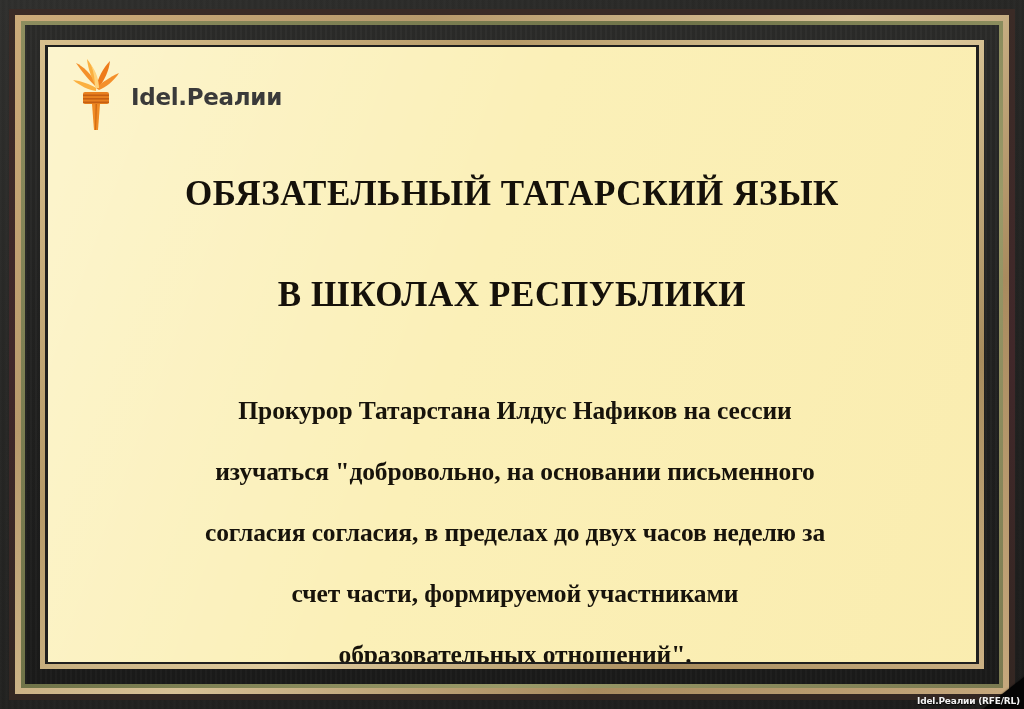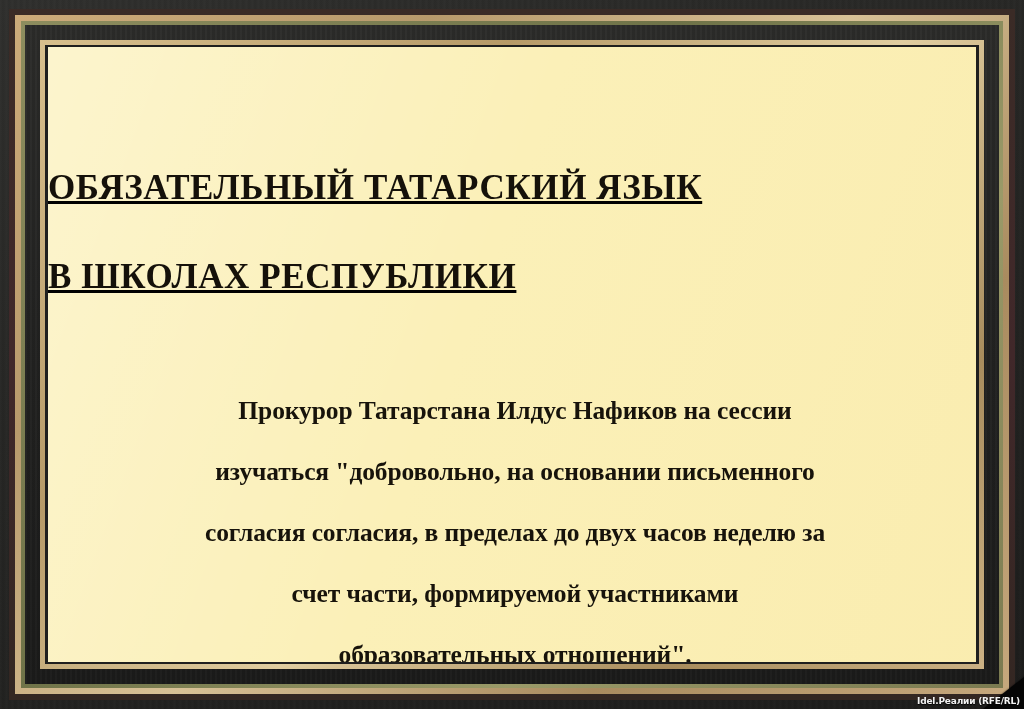--- a/index.html
+++ b/index.html
@@ -114,35 +114,34 @@
     line-height: 1;
     padding-top: 6px;
     white-space: nowrap;
   }
 
   
   .headline-block {
     position: absolute;
     left: 0;
     right: 0;
-    top: 120px;
-    text-align: left;
-    text-decoration: underline;
+    top: 126px;
+    text-align: center;
   }
   .headline-line {
     font-family: "Liberation Serif", "DejaVu Serif", serif;
     font-weight: 700;
     font-size: 35px;
     letter-spacing: 0.6px;
     color: #15110a;
     line-height: 1.22;
     white-space: nowrap;
   }
   .headline-line.second {
-    margin-top: 46px;
+    margin-top: 58px;
   }
 
   
   .body-copy {
     position: absolute;
     left: 34px;
     right: 28px;
     top: 320px;
     text-align: center;
     font-family: "Liberation Serif", "DejaVu Serif", serif;
@@ -190,20 +189,40 @@
   <div class="frame-outer"></div>
   <div class="frame-band-maroon"></div>
   <div class="frame-band-gold"></div>
   <div class="frame-band-olive"></div>
   <div class="frame-band-wood"></div>
   <div class="frame-band-innergold"></div>
   <div class="frame-band-innerdark"></div>
 
   <div class="poster">
 
+    <div class="logo">
+      <svg class="logo-mark" viewBox="0 0 52 74" aria-hidden="true">
+
+        <path d="M26 30 C20 24 12 15 6 6 C13 9 21 17 26 26 Z" fill="#F4902B"></path>
+        <path d="M26 30 C22 22 18 12 17 2 C22 8 27 18 28 27 Z" fill="#FBB040"></path>
+        <path d="M26 30 C28 21 33 11 40 4 C39 14 34 24 29 30 Z" fill="#EE7B1B"></path>
+        <path d="M26 31 C31 26 40 20 49 16 C44 24 36 30 29 33 Z" fill="#F4902B"></path>
+        <path d="M26 31 C20 27 11 24 3 23 C10 29 19 33 26 34 Z" fill="#FBB040"></path>
+        <path d="M25 31 C25 24 24 15 21 8 C26 14 29 23 29 31 Z" fill="#FFD27A"></path>
+
+        <rect x="13" y="35" width="26" height="12" rx="2" fill="#E8801F"></rect>
+        <rect x="13" y="37.5" width="26" height="1.6" fill="#C55F12"></rect>
+        <rect x="13" y="41" width="26" height="1.6" fill="#C55F12"></rect>
+        <rect x="13" y="44.5" width="26" height="1.6" fill="#C55F12"></rect>
+
+        <path d="M22 47 L30 47 L28 73 L24 73 Z" fill="#F08B24"></path>
+        <path d="M25.6 47 L26.9 47 L26 73 L25.2 73 Z" fill="#C96511"></path>
+      </svg>
+      <div class="logo-word">Idel.Реалии</div>
+    </div>
 
     <div class="headline-block">
       <div class="headline-line first">ОБЯЗАТЕЛЬНЫЙ ТАТАРСКИЙ ЯЗЫК</div>
       <div class="headline-line second">В ШКОЛАХ РЕСПУБЛИКИ</div>
     </div>
 
     <div class="body-copy">
       <span class="ln">Прокурор Татарстана Илдус Нафиков на сессии</span>
       <span class="ln">изучаться "добровольно, на основании письменного</span>
       <span class="ln">согласия согласия, в пределах до двух часов неделю за</span>

